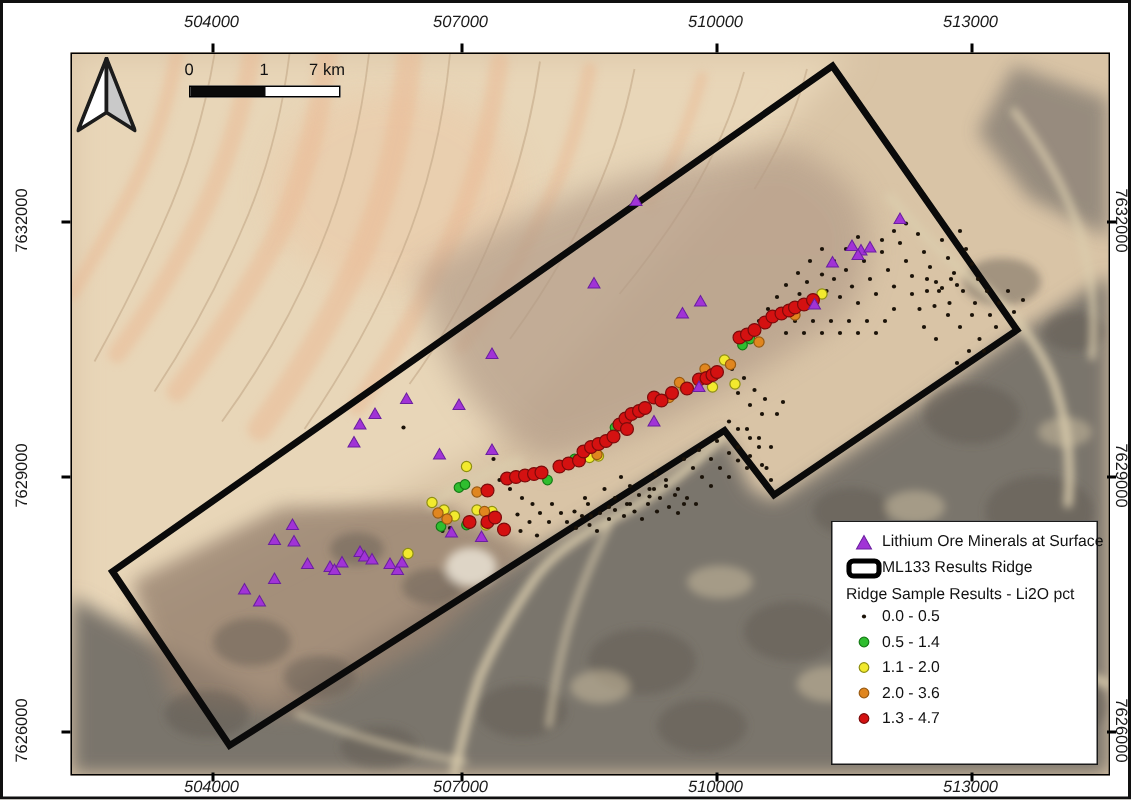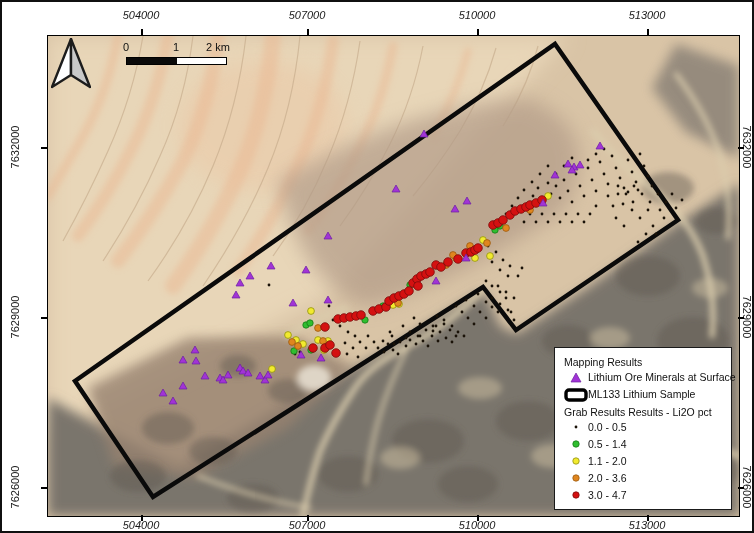--- a/index.html
+++ b/index.html
@@ -416,47 +416,46 @@
     <div class="north">
       <svg width="40" height="52" viewBox="0 0 40 52">
         <polygon points="20,1 1,49 20,37" fill="#ffffff" stroke="#1c1c1c" stroke-width="2.4" stroke-linejoin="round"></polygon>
         <polygon points="20,1 39,49 20,37" fill="#c9c9c9" stroke="#1c1c1c" stroke-width="2.4" stroke-linejoin="round"></polygon>
       </svg>
     </div>
 
     <div>
       <span class="sb-label" style="left:78px">0</span>
       <span class="sb-label" style="left:128px">1</span>
-      <span class="sb-label" style="left:170px">2 km</span>
+      <span class="sb-label" style="left:170px">7 km</span>
       <div class="sb-bar">
           <div class="half"></div>
         </div>
     </div>
 
     <div class="legend">
-      <div class="lg-title">Mapping Results</div>
       <div id="legend-mapping">
           <div class="lg-row">
             <span class="lg-sym">
               <svg width="24" height="14" viewBox="0 0 24 14">
                 <path d="M12,2 L7,11 L17,11 Z" fill="#a133d6" stroke="#6b1fa0" stroke-width="0.7"></path>
               </svg>
             </span>
             <span class="lg-lab">Lithium Ore Minerals at Surface</span>
           </div>
           <div class="lg-row">
             <span class="lg-sym">
               <svg width="24" height="14" viewBox="0 0 24 14">
                 <rect x="2" y="2" width="20" height="10" rx="3" fill="#fff" stroke="#000000" stroke-width="3.4"></rect>
               </svg>
             </span>
-            <span class="lg-lab">ML133 Lithium Sample</span>
+            <span class="lg-lab">ML133 Results Ridge</span>
           </div>
         </div>
-      <div class="lg-title">Grab Results Results - Li2O pct</div>
+      <div class="lg-title">Ridge Sample Results - Li2O pct</div>
       <div id="legend-classes">
           <div class="lg-row">
             <span class="lg-sym">
               <svg width="24" height="12" viewBox="0 0 24 12">
                 <circle cx="12" cy="6" r="1.4" fill="#1a1208"></circle>
               </svg>
             </span>
             <span class="lg-lab">0.0 - 0.5</span>
           </div>
           <div class="lg-row">
@@ -482,21 +481,21 @@
               </svg>
             </span>
             <span class="lg-lab">2.0 - 3.6</span>
           </div>
           <div class="lg-row">
             <span class="lg-sym">
               <svg width="24" height="12" viewBox="0 0 24 12">
                 <circle cx="12" cy="6" r="3.2" fill="#d41111" stroke="#7c0b0b" stroke-width="0.8"></circle>
               </svg>
             </span>
-            <span class="lg-lab">3.0 - 4.7</span>
+            <span class="lg-lab">1.3 - 4.7</span>
           </div>
         </div>
     </div>
   </div>
 
   <div id="axis-layer">
       <div class="ax h" style="left: 139px; top: 7px;">504000</div>
       <div class="tick v" style="left: 139px; top: 27px;"></div>
       <div class="ax h" style="left: 305px; top: 7px;">507000</div>
       <div class="tick v" style="left: 305px; top: 27px;"></div>

